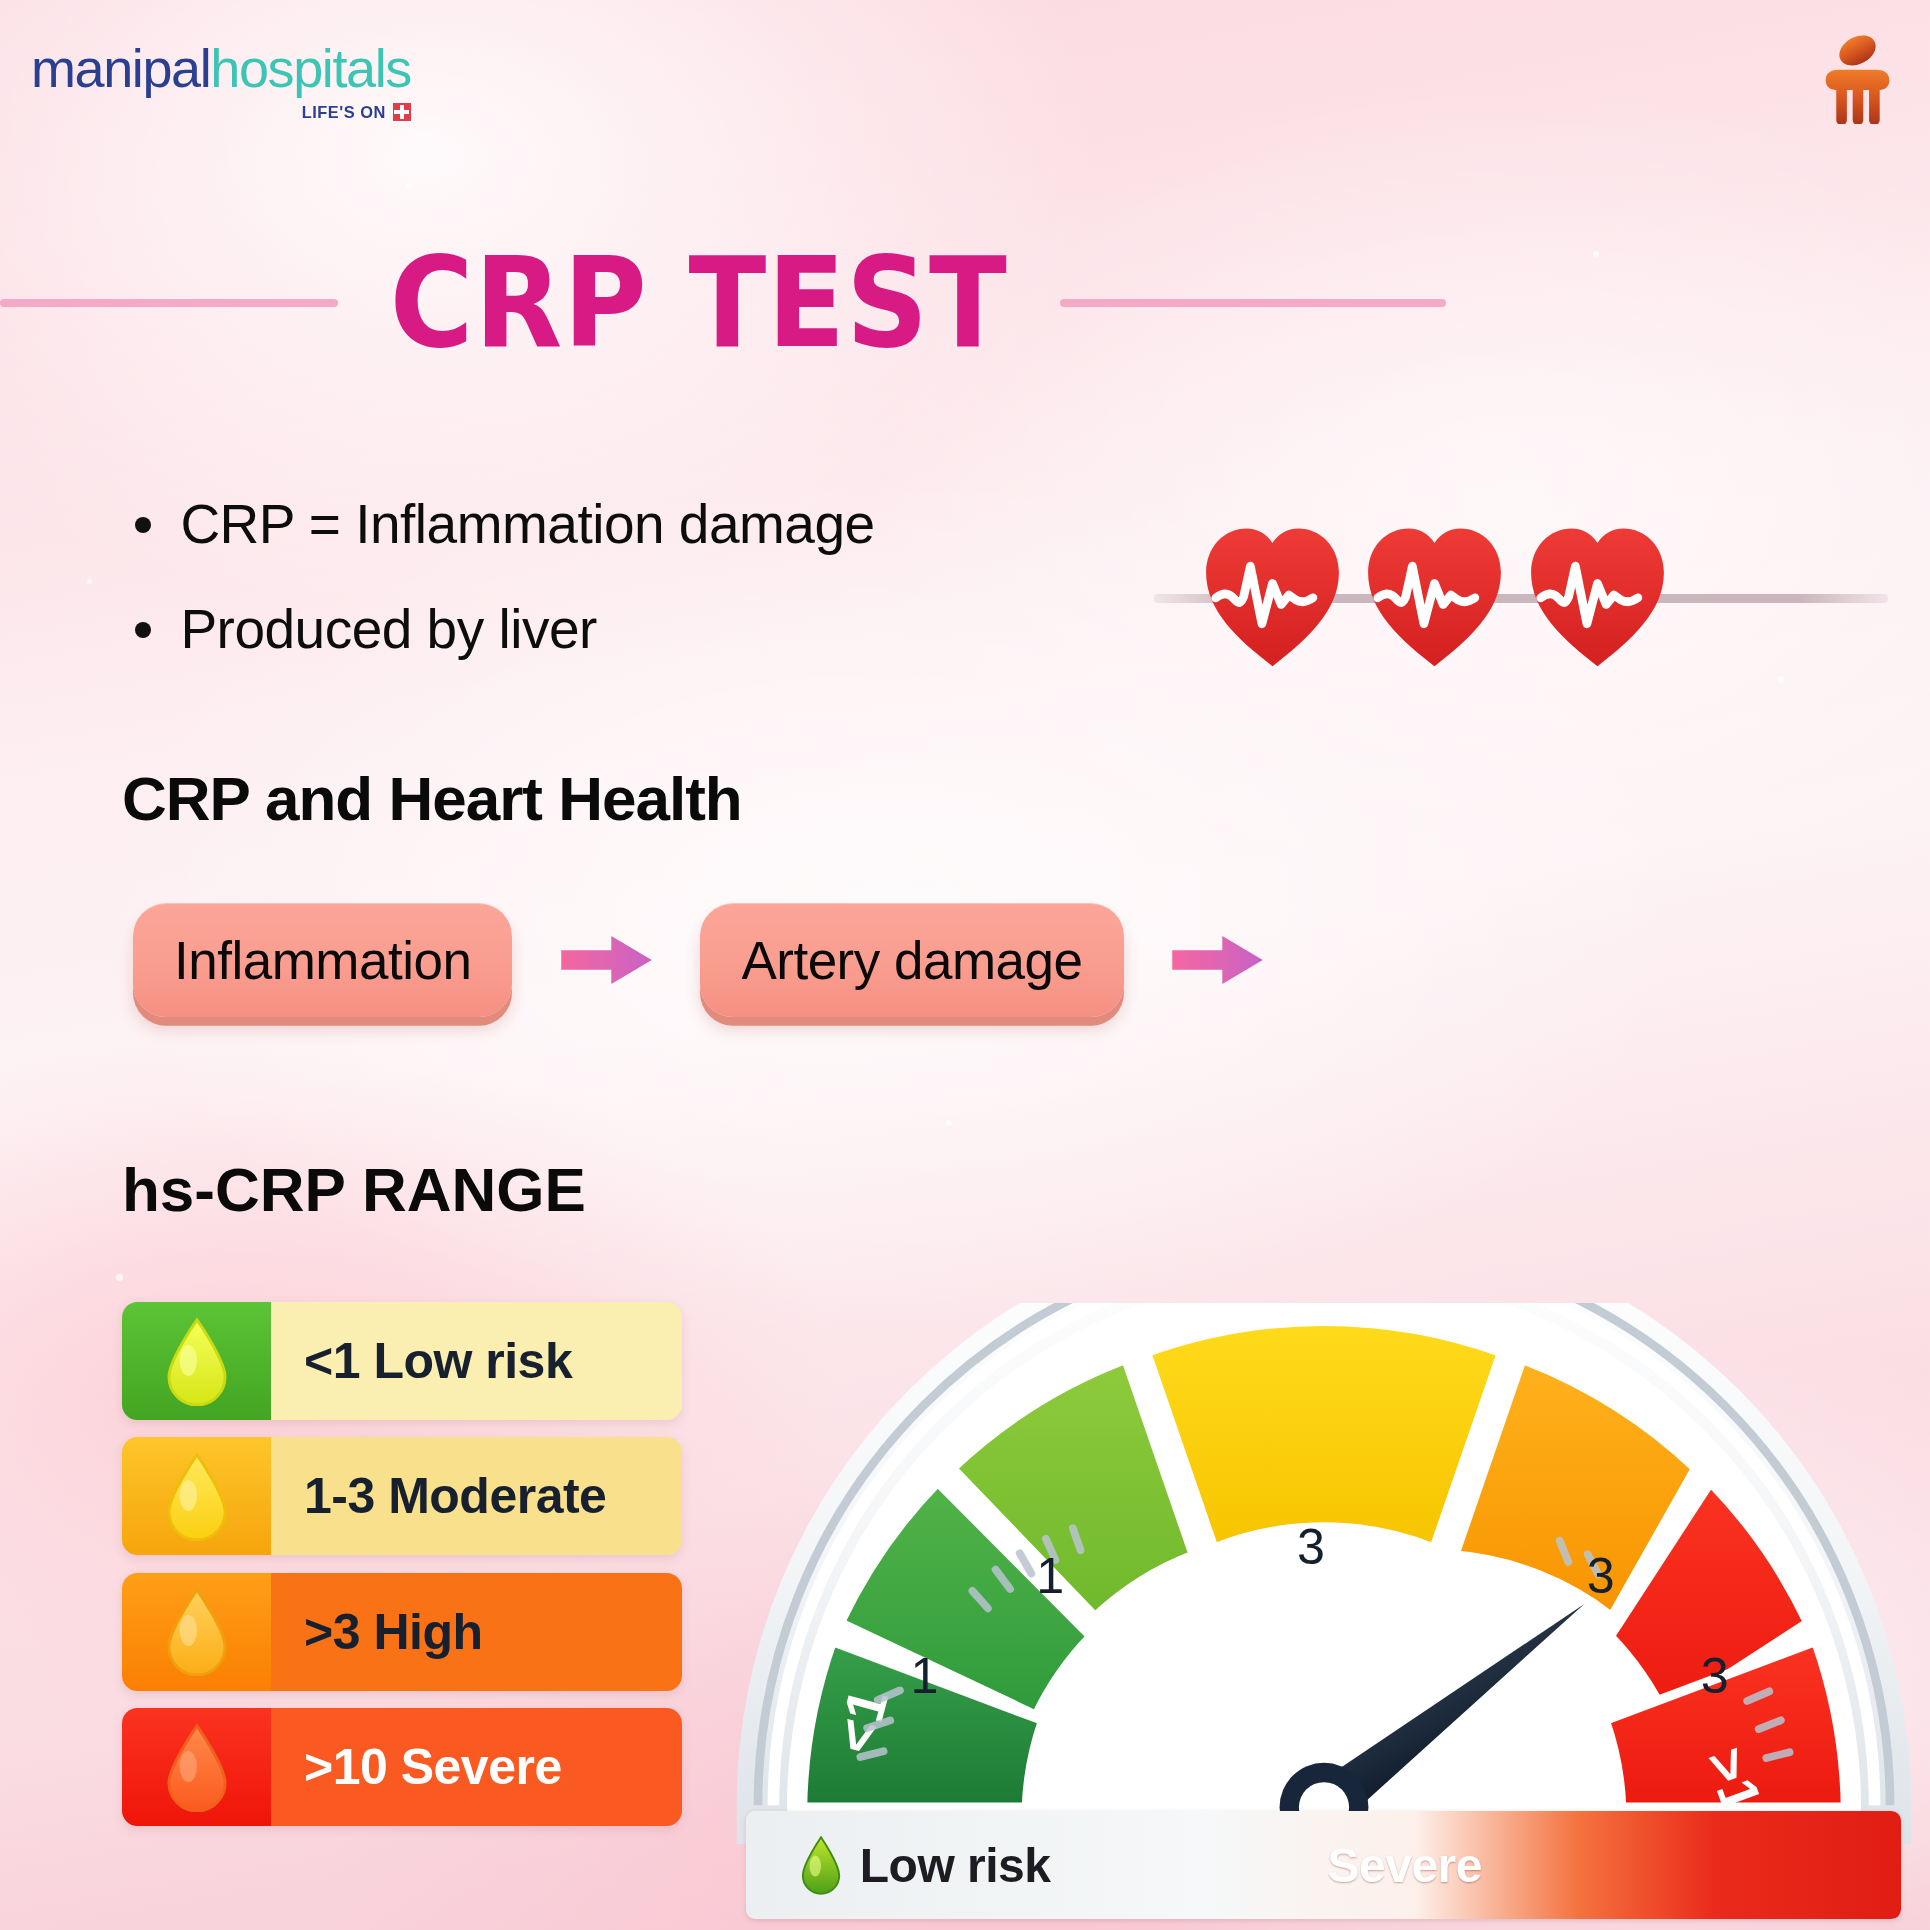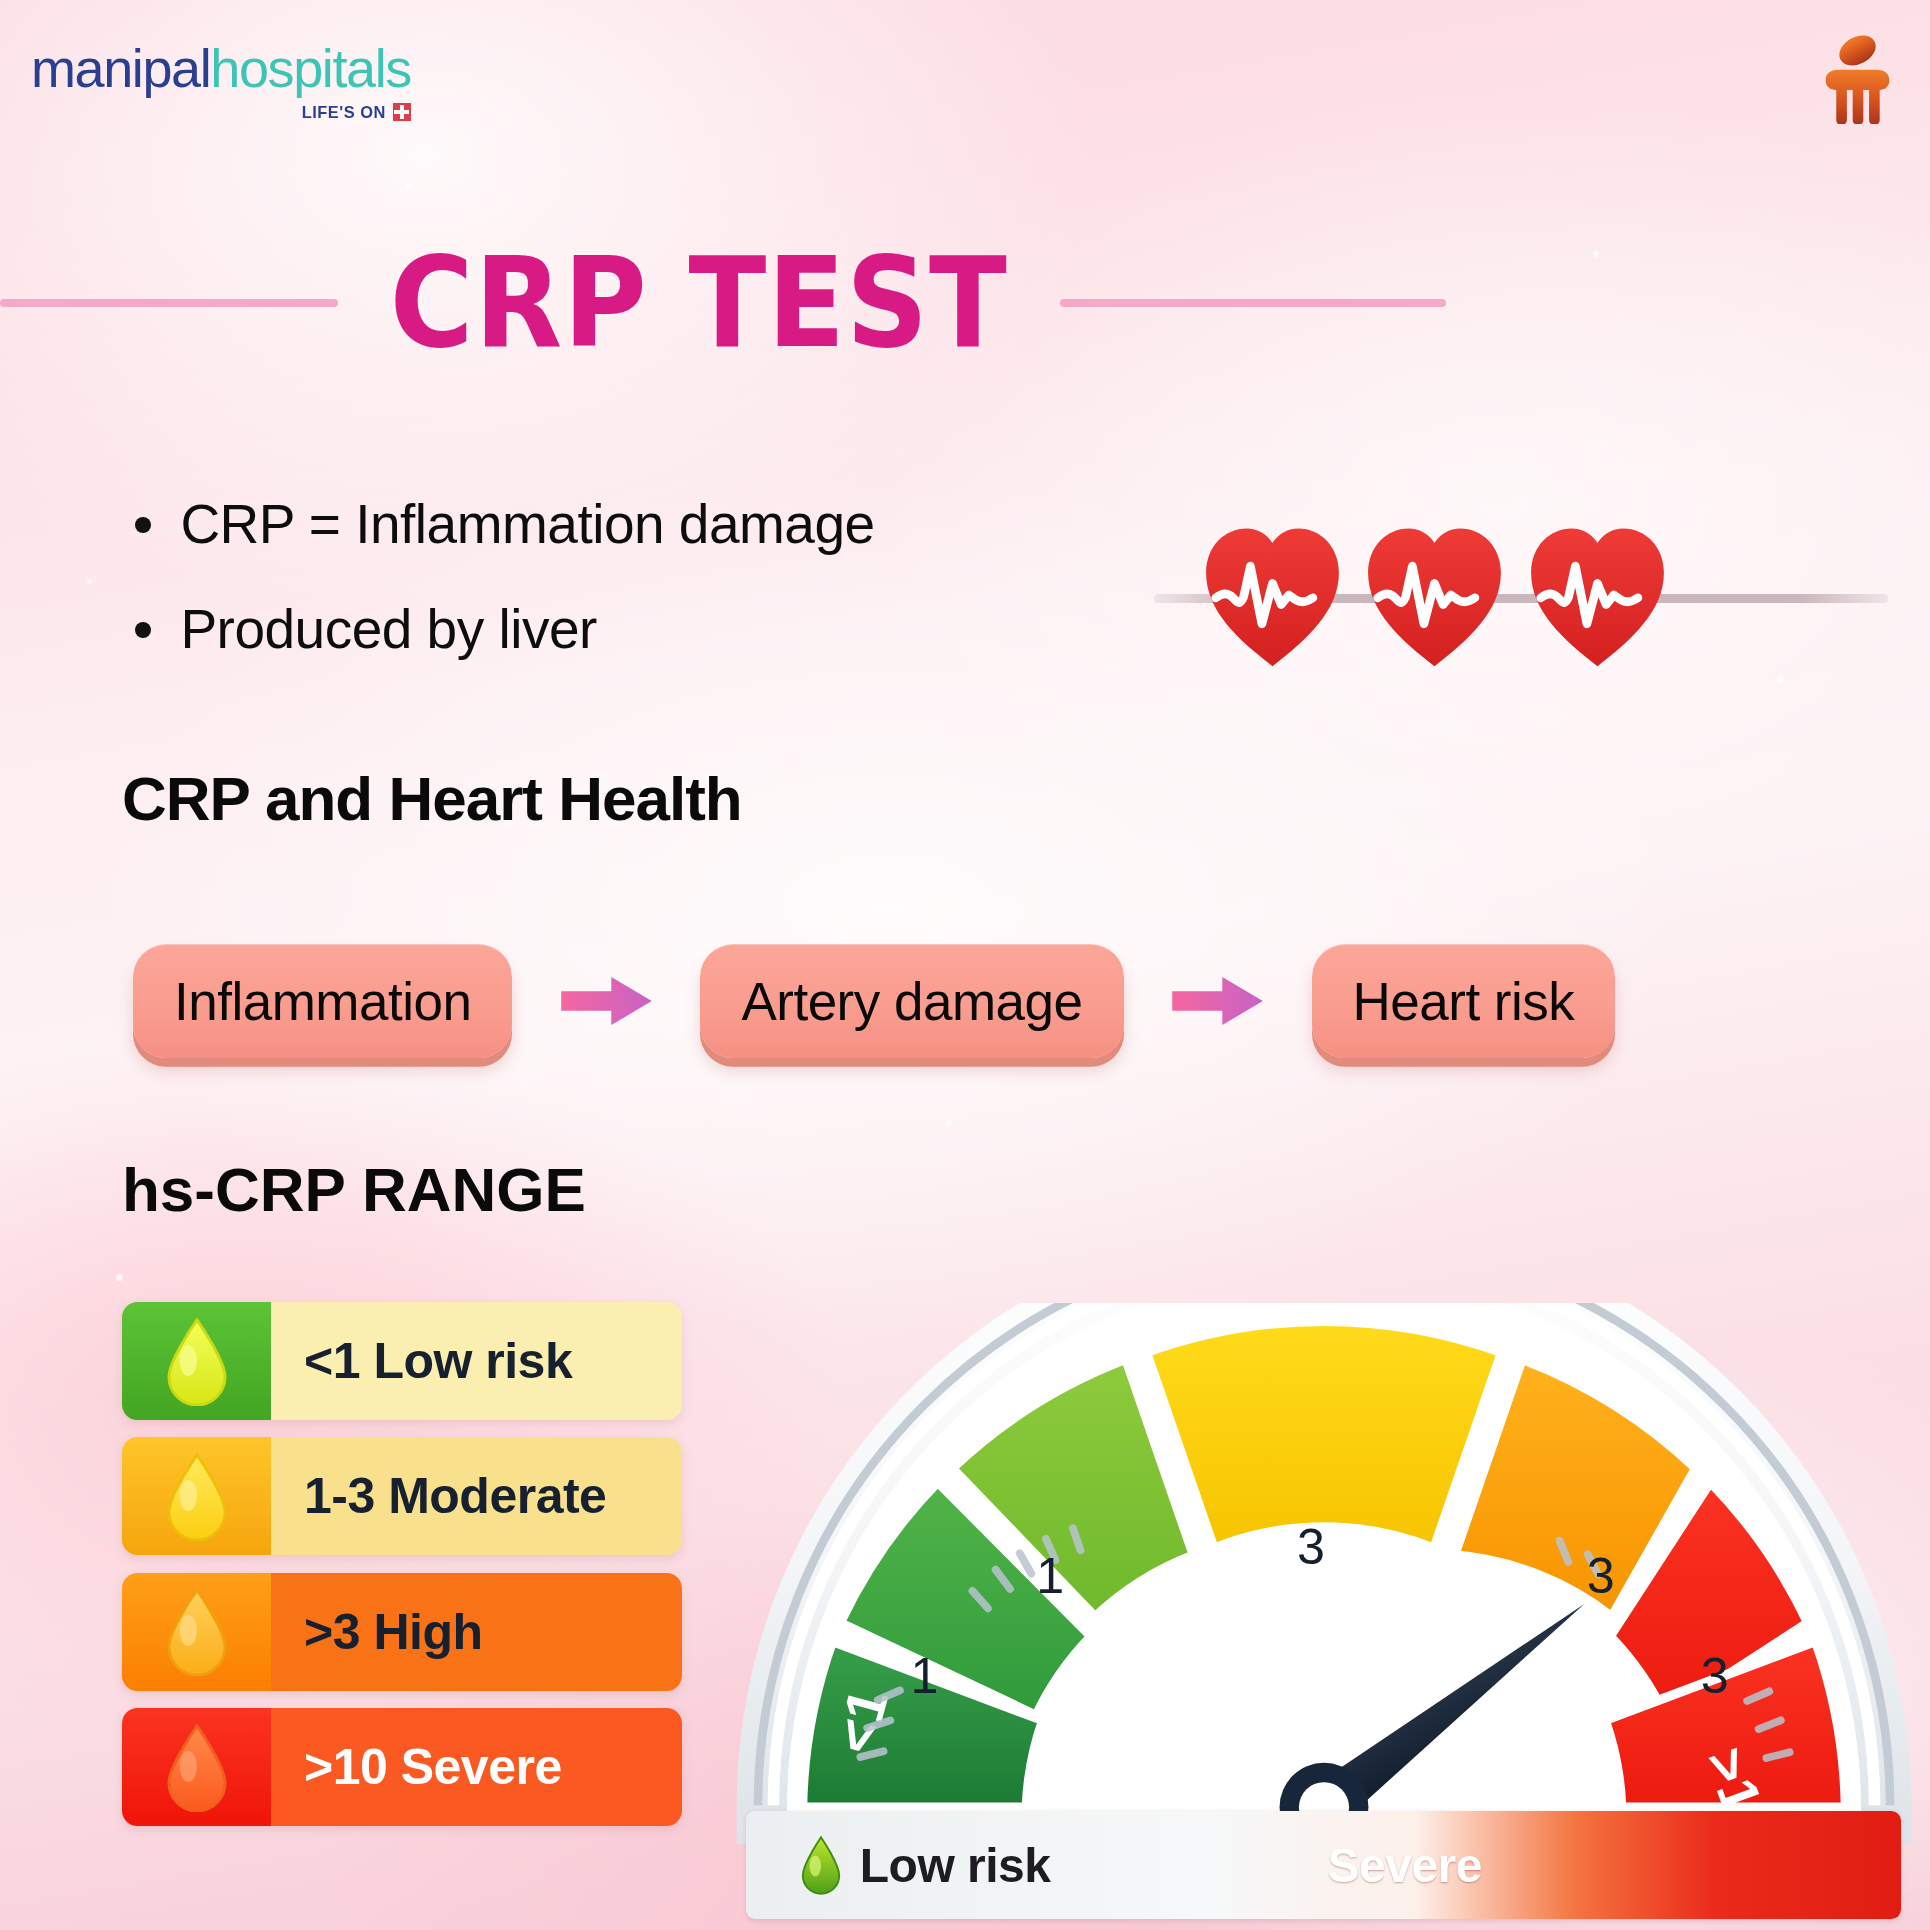--- a/index.html
+++ b/index.html
@@ -57,21 +57,21 @@
                             rgba(150,120,130,.5) 88%, rgba(170,140,150,.15)); border-radius: 3.9px; }
   .hearts { position: absolute; left: 46px; top: 0; display: flex; gap: 17.4px; }
 
   
   .sec-head { position: absolute; font-size: 62px; font-weight: 700; color: #0a0a0a;
               letter-spacing: -1px; }
   #heading-heart { left: 122px; top: 763px; }
   #heading-range { left: 122px; top: 1154px; letter-spacing: 0px; }
 
   
-  .flow { position: absolute; left: 133px; top: 944px; display: flex; align-items: center; gap: 35px; }
+  .flow { position: absolute; left: 133px; top: 903px; display: flex; align-items: center; gap: 35px; }
   .chip { border-radius: 33px; padding: 0 41px; height: 114px; display: flex; align-items: center;
           justify-content: center; color: #0a0a0a; font-size: 53px; letter-spacing: -0.5px;
           white-space: nowrap;
           background: linear-gradient(180deg, #fba699 0%, #f99d8f 55%, #f59083 100%);
           box-shadow: 0 8.7px 0 0 #e28a7c, 0 12.6px 15.4px rgba(180,90,80,.22);
           border-top: 1.9px solid rgba(255,255,255,.45); }
   .flow-arrow { width: 91px; height: 52px; margin: 0 13.5px; flex: none; }
 
   
   .ranges { position: absolute; left: 122px; top: 1302px; width: 560px; }
@@ -208,21 +208,20 @@
   <div class="chip">Artery damage</div>
   <svg class="flow-arrow" viewBox="0 0 94 54">
     <defs>
         <linearGradient id="ar2" x1="0" y1="0" x2="1" y2="0">
           <stop offset="0" stop-color="#f4679f"></stop>
           <stop offset="1" stop-color="#c862c6"></stop>
         </linearGradient>
       </defs>
     <path d="M0 17h52V2l42 25-42 25V37H0z" fill="url(#ar2)"></path>
   </svg>
-  <div class="chip">Heart risk</div>
 </div>
 
 <div class="sec-head" id="heading-range">hs-CRP RANGE</div>
 
 <div class="ranges">
   <div class="range-row">
     <div class="range-swatch" style="background:linear-gradient(180deg,#5cc436,#43a522);">
       <svg class="drop" viewBox="0 0 72 92">
         <defs>
             <linearGradient id="d1" x1="0" y1="0" x2="0" y2="1">

